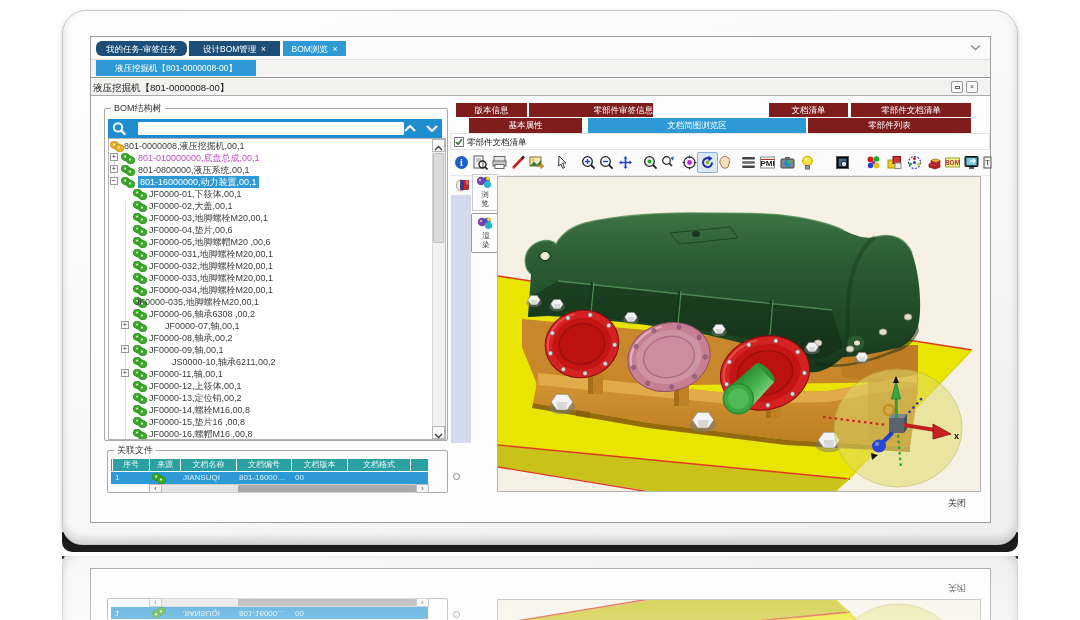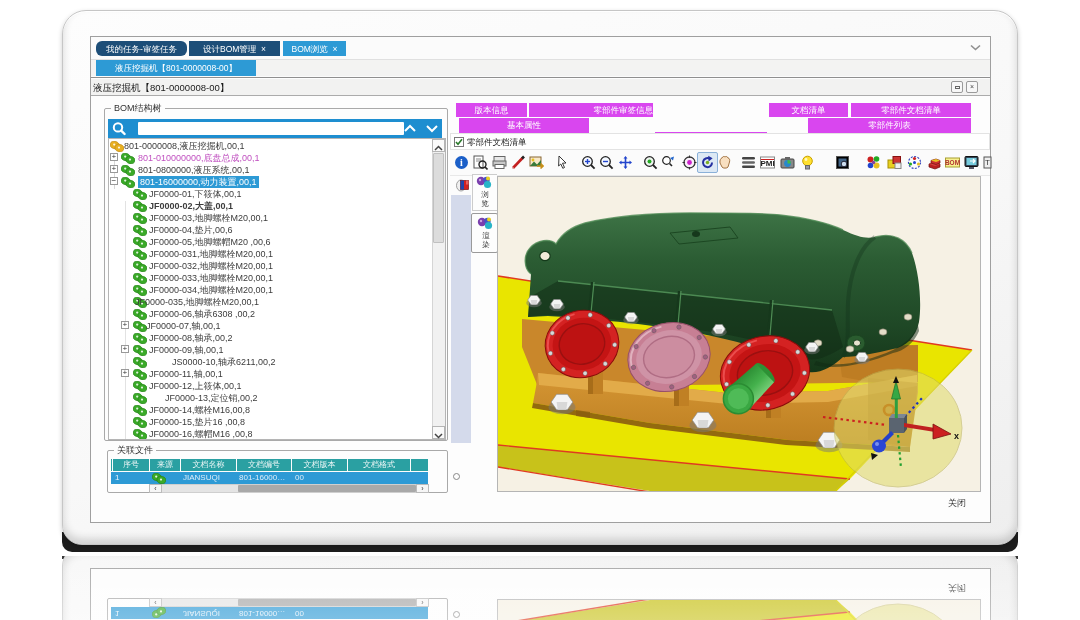--- a/index.html
+++ b/index.html
@@ -13,21 +13,21 @@
 .tab1{position:absolute;top:4px;height:15px;background:#1d4e78;color:#fff;font-size:8.5px;text-align:center;line-height:16px;white-space:nowrap;overflow:hidden;}
 .tab1.on{background:#2d9ad5;}
 .twin{position:absolute;left:0px;top:40px;width:899px;height:445px;background:#fdfdfd;border-top:1px solid #8f8f8f;}
 .tbar{position:absolute;left:0;top:1px;width:899px;height:17px;background:#f2f2f1;border-bottom:1px solid #ababab;}
 .tbtn{position:absolute;top:2px;width:12px;height:12px;background:#f7f7f7;border:1px solid #9a9a9a;border-radius:2px;font-size:7px;line-height:10px;text-align:center;color:#444;}
 .gbox{position:absolute;border:1px solid #a9a9a9;border-radius:2px;}
 .glab{position:absolute;font-size:9px;color:#333;background:#fdfdfd;padding:0 3px;line-height:10px;white-space:nowrap;}
 .tree{position:absolute;left:17px;top:101px;width:338px;height:302px;background:#ffffff;border:1px solid #b5b5b5;overflow:hidden;}
 .trow{position:absolute;left:0;height:12px;font-size:9px;line-height:12px;color:#3c3c3c;white-space:nowrap;}
 .exp{position:absolute;width:8px;height:8px;border:1px solid #999;background:#fff;top:1px;font-size:8px;line-height:6px;text-align:center;color:#333;font-family:"Liberation Mono",monospace;}
-.rtab{position:absolute;background:#d946ef;color:#fff;font-size:8.5px;text-align:center;line-height:14px;overflow:hidden;white-space:nowrap;}
+.rtab{position:absolute;background:#7f1d1d;color:#fff;font-size:8.5px;text-align:center;line-height:14px;overflow:hidden;white-space:nowrap;}
 .rtab.on{background:#2d9ad5;}
 .thc{position:absolute;top:0;height:12px;background:#2aa0a2;color:#eef7f7;font-size:8px;text-align:center;line-height:12px;overflow:hidden;}
 #reflwrap{position:absolute;left:0;top:556px;width:1080px;height:64px;overflow:hidden;}
 #reflwrap #grpc{position:absolute;left:0;top:0;width:1080px;height:620px;transform:scaleY(-1) translateY(-535px);transform-origin:0 0;}
 #reflwrap .win{box-shadow:inset 0 -5px 8px rgba(0,0,0,0.16);}
 #reflfade{position:absolute;left:0;top:556px;width:1080px;height:64px;background:linear-gradient(to bottom,rgba(255,255,255,0.12),rgba(255,255,255,0.38));}
 </style></head><body>
 
 <div id="grp">
     <div class="mat"></div>
@@ -114,21 +114,21 @@
             </svg>
             <span class="abs" style="left:40px;color:#3c3c3c;">JF0000-01,下筱体,00,1</span>
           </div>
           <div class="trow" style="top:61px;">
             <svg class="abs" style="left:24px;top:1px;" width="14" height="11" viewBox="0 0 14 11">
               <ellipse cx="4.6" cy="4" rx="4.4" ry="3.6" fill="#3aaa28" stroke="#2a8a1c" stroke-width="0.8" transform="rotate(18 4.6 4)"></ellipse>
               <ellipse cx="9.4" cy="7" rx="4.4" ry="3.6" fill="#3aaa28" stroke="#2a8a1c" stroke-width="0.8" transform="rotate(18 9.4 7)"></ellipse>
               <circle cx="4.2" cy="3.6" r="1.1" fill="#fff" opacity="0.85"></circle>
               <circle cx="9" cy="6.6" r="1.1" fill="#fff" opacity="0.85"></circle>
             </svg>
-            <span class="abs" style="left:40px;color:#3c3c3c;font-weight:bold;">JF0000-02,大盖,00,1</span>
+            <span class="abs" style="left:40px;color:#3c3c3c;">JF0000-02,大盖,00,1</span>
           </div>
           <div class="trow" style="top:73px;">
             <svg class="abs" style="left:24px;top:1px;" width="14" height="11" viewBox="0 0 14 11">
               <ellipse cx="4.6" cy="4" rx="4.4" ry="3.6" fill="#3aaa28" stroke="#2a8a1c" stroke-width="0.8" transform="rotate(18 4.6 4)"></ellipse>
               <ellipse cx="9.4" cy="7" rx="4.4" ry="3.6" fill="#3aaa28" stroke="#2a8a1c" stroke-width="0.8" transform="rotate(18 9.4 7)"></ellipse>
               <circle cx="4.2" cy="3.6" r="1.1" fill="#fff" opacity="0.85"></circle>
               <circle cx="9" cy="6.6" r="1.1" fill="#fff" opacity="0.85"></circle>
             </svg>
             <span class="abs" style="left:40px;color:#3c3c3c;">JF0000-03,地脚螺栓M20,00,1</span>
           </div>
@@ -205,21 +205,21 @@
             <span class="abs" style="left:40px;color:#3c3c3c;">JF0000-06,轴承6308 ,00,2</span>
           </div>
           <div class="trow" style="top:181px;">
             <div class="exp" style="left:12px;">+</div>
             <svg class="abs" style="left:24px;top:1px;" width="14" height="11" viewBox="0 0 14 11">
               <ellipse cx="4.6" cy="4" rx="4.4" ry="3.6" fill="#3aaa28" stroke="#2a8a1c" stroke-width="0.8" transform="rotate(18 4.6 4)"></ellipse>
               <ellipse cx="9.4" cy="7" rx="4.4" ry="3.6" fill="#3aaa28" stroke="#2a8a1c" stroke-width="0.8" transform="rotate(18 9.4 7)"></ellipse>
               <circle cx="4.2" cy="3.6" r="1.1" fill="#fff" opacity="0.85"></circle>
               <circle cx="9" cy="6.6" r="1.1" fill="#fff" opacity="0.85"></circle>
             </svg>
-            <span class="abs" style="left:37px;color:#3c3c3c;">JF0000-07,轴,00,1</span>
+            <span class="abs" style="left:56px;color:#3c3c3c;">JF0000-07,轴,00,1</span>
           </div>
           <div class="trow" style="top:193px;">
             <svg class="abs" style="left:24px;top:1px;" width="14" height="11" viewBox="0 0 14 11">
               <ellipse cx="4.6" cy="4" rx="4.4" ry="3.6" fill="#3aaa28" stroke="#2a8a1c" stroke-width="0.8" transform="rotate(18 4.6 4)"></ellipse>
               <ellipse cx="9.4" cy="7" rx="4.4" ry="3.6" fill="#3aaa28" stroke="#2a8a1c" stroke-width="0.8" transform="rotate(18 9.4 7)"></ellipse>
               <circle cx="4.2" cy="3.6" r="1.1" fill="#fff" opacity="0.85"></circle>
               <circle cx="9" cy="6.6" r="1.1" fill="#fff" opacity="0.85"></circle>
             </svg>
             <span class="abs" style="left:40px;color:#3c3c3c;">JF0000-08,轴承,00,2</span>
           </div>
@@ -261,21 +261,21 @@
             </svg>
             <span class="abs" style="left:40px;color:#3c3c3c;">JF0000-12,上筱体,00,1</span>
           </div>
           <div class="trow" style="top:253px;">
             <svg class="abs" style="left:24px;top:1px;" width="14" height="11" viewBox="0 0 14 11">
               <ellipse cx="4.6" cy="4" rx="4.4" ry="3.6" fill="#3aaa28" stroke="#2a8a1c" stroke-width="0.8" transform="rotate(18 4.6 4)"></ellipse>
               <ellipse cx="9.4" cy="7" rx="4.4" ry="3.6" fill="#3aaa28" stroke="#2a8a1c" stroke-width="0.8" transform="rotate(18 9.4 7)"></ellipse>
               <circle cx="4.2" cy="3.6" r="1.1" fill="#fff" opacity="0.85"></circle>
               <circle cx="9" cy="6.6" r="1.1" fill="#fff" opacity="0.85"></circle>
             </svg>
-            <span class="abs" style="left:56px;color:#3c3c3c;">JF0000-13,定位销,00,2</span>
+            <span class="abs" style="left:40px;color:#3c3c3c;">JF0000-13,定位销,00,2</span>
           </div>
           <div class="trow" style="top:265px;">
             <svg class="abs" style="left:24px;top:1px;" width="14" height="11" viewBox="0 0 14 11">
               <ellipse cx="4.6" cy="4" rx="4.4" ry="3.6" fill="#3aaa28" stroke="#2a8a1c" stroke-width="0.8" transform="rotate(18 4.6 4)"></ellipse>
               <ellipse cx="9.4" cy="7" rx="4.4" ry="3.6" fill="#3aaa28" stroke="#2a8a1c" stroke-width="0.8" transform="rotate(18 9.4 7)"></ellipse>
               <circle cx="4.2" cy="3.6" r="1.1" fill="#fff" opacity="0.85"></circle>
               <circle cx="9" cy="6.6" r="1.1" fill="#fff" opacity="0.85"></circle>
             </svg>
             <span class="abs" style="left:40px;color:#3c3c3c;">JF0000-14,螺栓M16,00,8</span>
           </div>
@@ -330,21 +330,22 @@
 <div class="abs" style="left:58px;top:447px;width:280px;height:9px;background:#e4e4e4;border:1px solid #cfcfcf;"></div>
 <div class="abs" style="left:58px;top:447px;width:13px;height:9px;background:#f6f6f6;border:1px solid #bbb;color:#333;font-size:7px;line-height:8px;text-align:center;">‹</div>
 <div class="abs" style="left:325px;top:447px;width:13px;height:9px;background:#f6f6f6;border:1px solid #bbb;color:#333;font-size:7px;line-height:8px;text-align:center;">›</div>
 <div class="abs" style="left:147px;top:448px;width:178px;height:7px;background:#a9a9a9;border-radius:1px;"></div>
 <div class="abs" style="left:362px;top:436px;width:7px;height:7px;border:1px solid #888;border-radius:50%;"></div>
 <div class="rtab" style="left:365px;top:66px;width:71px;height:14px;">版本信息</div>
 <div class="rtab" style="left:438px;top:66px;width:124px;height:14px;text-align:right;">零部件审签信息</div>
 <div class="rtab" style="left:564px;top:66px;width:112px;height:14px;margin-top:29px;">零部件引用情况</div>
 <div class="rtab" style="left:678px;top:66px;width:79px;height:14px;">文档清单</div>
 <div class="rtab" style="left:760px;top:66px;width:120px;height:14px;">零部件文档清单</div>
-<div class="rtab" style="left:368px;top:81px;width:130px;height:15px;">基本属性</div>
+<div class="rtab" style="left:378px;top:81px;width:113px;height:15px;">基本属性</div>
+<div class="rtab on" style="left:497px;top:81px;width:218px;height:15px;">文档简图浏览区</div>
 <div class="rtab" style="left:717px;top:81px;width:163px;height:15px;">零部件列表</div>
 <div class="abs" style="left:359px;top:96px;width:540px;height:17px;background:#ffffff;border:1px solid #e3e3e3;"></div>
 <svg class="abs" style="left:363px;top:100px;" width="10" height="10" viewBox="0 0 10 10">
 <rect x="0.5" y="0.5" width="9" height="9" fill="#fff" stroke="#777"></rect>
 <path d="M2,5 L4,7.2 L8,2.2" fill="none" stroke="#2a7a2a" stroke-width="1.6"></path>
         </svg>
 <div class="abs" style="left:376px;top:99px;font-size:8.5px;color:#222;line-height:12px;">零部件文档清单</div>
 <div class="abs" style="left:359px;top:113px;width:540px;height:26px;background:#fbfbfb;border-bottom:1px solid #e8e8e8;"></div>
 <svg class="abs" style="left:363px;top:118px;" width="15" height="15" viewBox="0 0 15 15">
           <circle cx="7.5" cy="7.5" r="6.5" fill="#1b5fc8"></circle>

